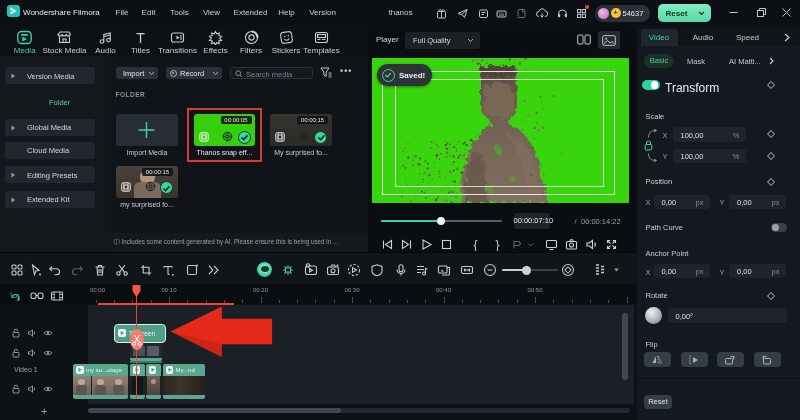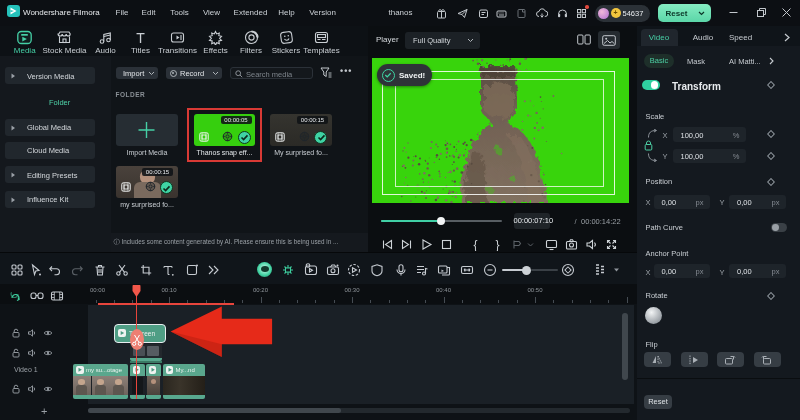--- a/index.html
+++ b/index.html
@@ -193,21 +193,21 @@
     <div class="ab" style="left:27px;top:146.0px;font-size:7.5px;color:#d4d8dc;">Cloud Media</div>
     <div class="ab" style="left:4.5px;top:166px;width:90px;height:17px;border-radius:3px;background:#21272d;"></div>
     <svg class="ab" style="left:11px;top:172px;" width="5" height="6" viewBox="0 0 5 6">
       <path d="M0.5 0.5 L4 3 L0.5 5.5 Z" fill="#9aa0a6"></path>
     </svg>
     <div class="ab" style="left:27px;top:170.5px;font-size:7.5px;color:#d4d8dc;">Editing Presets</div>
     <div class="ab" style="left:4.5px;top:190.5px;width:90px;height:17px;border-radius:3px;background:#21272d;"></div>
     <svg class="ab" style="left:11px;top:196.5px;" width="5" height="6" viewBox="0 0 5 6">
       <path d="M0.5 0.5 L4 3 L0.5 5.5 Z" fill="#9aa0a6"></path>
     </svg>
-    <div class="ab" style="left:27px;top:195.0px;font-size:7.5px;color:#d4d8dc;">Influence Kit</div>
+    <div class="ab" style="left:27px;top:195.0px;font-size:7.5px;color:#d4d8dc;">Extended Kit</div>
     <div class="ab" style="left:49px;top:98px;font-size:7.5px;color:#4fd2a8;">Folder</div>
     <div class="ab" style="left:111px;top:56px;width:257px;height:196px;background:#101418;"></div>
     <div class="ab" style="left:116px;top:66.5px;width:42px;height:12.5px;border-radius:3px;background:#2b3138;">
       <div class="ab" style="left:7px;top:2.5px;font-size:7.5px;color:#e2e5e8;">Import</div>
       <svg class="ab" style="left:32px;top:4.5px;" width="7" height="5" viewBox="0 0 7 5">
         <path d="M1 1 L3.5 3.5 L6 1" stroke="#aeb4b9" stroke-width="1" fill="none"></path>
       </svg>
     </div>
     <div class="ab" style="left:166px;top:66.5px;width:56px;height:12.5px;border-radius:3px;background:#2b3138;">
       <div class="ab" style="left:3.5px;top:3px;width:7px;height:7px;border-radius:50%;border:1.2px solid #aeb4b9;">
@@ -623,34 +623,34 @@
     <div class="ic" style="left:605.0px;top:237.5px;width:13px;height:13px;">
       <svg width="13" height="13" viewBox="0 0 13 13">
         <path d="M2.5 2.5 L5.5 5.5 M10.5 10.5 L7.5 7.5 M10.5 2.5 L7.5 5.5 M2.5 10.5 L5.5 7.5" stroke="#cdd2d6" stroke-width="1.1" fill="none"></path>
         <path d="M2.5 5 V2.5 H5 M8 2.5 h2.5 V5 M10.5 8 v2.5 H8 M5 10.5 H2.5 V8" stroke="#cdd2d6" stroke-width="1.1" fill="none"></path>
       </svg>
     </div>
     <div class="ab" style="left:637px;top:26px;width:163px;height:394px;background:#14191f;"></div>
     <div class="ab" style="left:637px;top:26px;width:163px;height:20px;background:#0f1419;"></div>
     <div class="ab" style="left:640.5px;top:28.5px;width:37px;height:17.5px;border-radius:4px 4px 0 0;background:#20262d;text-align:center;line-height:17.5px;font-size:8px;color:#46cfa5;">Video</div>
     <div class="ab" style="left:685px;top:33px;width:36px;text-align:center;font-size:8px;color:#c6cbd0;">Audio</div>
-    <div class="ab" style="left:729px;top:33px;width:37px;font-size:8px;color:#c6cbd0;">Speed</div>
+    <div class="ab" style="left:729px;top:33px;width:37px;text-align:center;font-size:8px;color:#c6cbd0;">Speed</div>
     <svg class="ab" style="left:784px;top:33px;" width="6" height="9" viewBox="0 0 6 9">
       <path d="M1 1 L5 4.5 L1 8" stroke="#c6cbd0" stroke-width="1.2" fill="none"></path>
     </svg>
     <div class="ab" style="left:644px;top:53.5px;width:30px;height:14px;border-radius:7px;background:#1e2f2a;text-align:center;line-height:14px;font-size:7.5px;color:#4ccfa4;">Basic</div>
     <div class="ab" style="left:687px;top:57px;font-size:7.5px;color:#c6cbd0;">Mask</div>
     <div class="ab" style="left:729px;top:57px;font-size:7.5px;color:#c6cbd0;">AI Matti...</div>
     <svg class="ab" style="left:768.5px;top:57px;" width="5" height="8" viewBox="0 0 5 8">
       <path d="M1 1 L4 4 L1 7" stroke="#c6cbd0" stroke-width="1.1" fill="none"></path>
     </svg>
     <div class="ab" style="left:641.5px;top:80px;width:18px;height:10px;border-radius:5px;background:#2fcf9f;">
       <div class="ab" style="left:9px;top:1.2px;width:7.5px;height:7.5px;border-radius:50%;background:#fff;"></div>
     </div>
-    <div class="ab" style="left:665px;top:80.5px;font-size:10px;font-weight:bold;color:#e8ebee;margin-left:7px;">Transform</div>
+    <div class="ab" style="left:665px;top:80.5px;font-size:12px;font-weight:normal;color:#e8ebee;">Transform</div>
     <svg class="ab" style="left:767px;top:81px;" width="8" height="8" viewBox="0 0 8 8">
       <rect x="1.6" y="1.6" width="4.8" height="4.8" stroke="#9299a0" stroke-width="1" fill="none" transform="rotate(45 4 4)"></rect>
     </svg>
     <div class="ab" style="left:645.5px;top:112px;font-size:7.5px;color:#c9ced3;">Scale</div>
     <svg class="ab" style="left:647px;top:129px;" width="10" height="10" viewBox="0 0 10 10">
       <path d="M1.5 8.5 C1.5 3.5 4 1.5 9 1.5" stroke="#8d939a" stroke-width="1" fill="none"></path>
       <path d="M7 0 L9.5 1.5 L7 3" stroke="#8d939a" stroke-width="1" fill="none"></path>
     </svg>
     <div class="ab" style="left:662.5px;top:130.5px;font-size:7.5px;color:#9aa0a6;">X</div>
     <div class="ab" style="left:672.5px;top:127px;width:73px;height:14.5px;border-radius:3px;background:#1e242a;">
@@ -703,20 +703,24 @@
     <div class="ab" style="left:719.5px;top:267.5px;font-size:7.5px;color:#9aa0a6;">Y</div>
     <div class="ab" style="left:729px;top:263.5px;width:56.5px;height:14.5px;border-radius:3px;background:#1e242a;">
       <div class="ab" style="left:8px;top:3.5px;font-size:7.5px;color:#dde1e5;">0,00</div>
       <div class="ab" style="right:6px;top:3.5px;font-size:7.5px;color:#858b92;">px</div>
     </div>
     <div class="ab" style="left:645.5px;top:291px;font-size:7.5px;color:#c9ced3;">Rotate</div>
     <svg class="ab" style="left:767px;top:291.5px;" width="8" height="8" viewBox="0 0 8 8">
       <rect x="1.6" y="1.6" width="4.8" height="4.8" stroke="#9299a0" stroke-width="1" fill="none" transform="rotate(45 4 4)"></rect>
     </svg>
     <div class="ab" style="left:644.5px;top:306.5px;width:17px;height:17px;border-radius:50%;background:radial-gradient(circle at 38% 32%,#f2f4f5,#9aa0a6 70%,#7d848a);"></div>
+    <div class="ab" style="left:667.5px;top:308px;width:119.5px;height:14.5px;border-radius:3px;background:#1e242a;">
+      <div class="ab" style="left:8px;top:3.5px;font-size:7.5px;color:#dde1e5;">0,00°</div>
+      <div class="ab" style="right:6px;top:3.5px;font-size:7.5px;color:#858b92;"></div>
+    </div>
     <div class="ab" style="left:645.5px;top:339.5px;font-size:7.5px;color:#c9ced3;">Flip</div>
     <div class="ab" style="left:644.3px;top:352px;width:26.8px;height:14.5px;border-radius:4px;background:#363d44;">
       <svg style="margin:1.5px 7px;" width="12" height="12" viewBox="0 0 12 12">
         <path d="M5 2 L1.5 9 h3.5 Z" fill="#aab0b6"></path>
         <path d="M7 2 L10.5 9 H7 Z" stroke="#aab0b6" stroke-width="1" fill="none" stroke-dasharray="1.4 1"></path>
       </svg>
     </div>
     <div class="ab" style="left:681.4px;top:352px;width:26.8px;height:14.5px;border-radius:4px;background:#363d44;">
       <svg style="margin:1.5px 7px;" width="12" height="12" viewBox="0 0 12 12">
         <path d="M2 1.5 L2 10.5" stroke="#aab0b6" stroke-width="1" fill="none" stroke-dasharray="1.4 1"></path>

